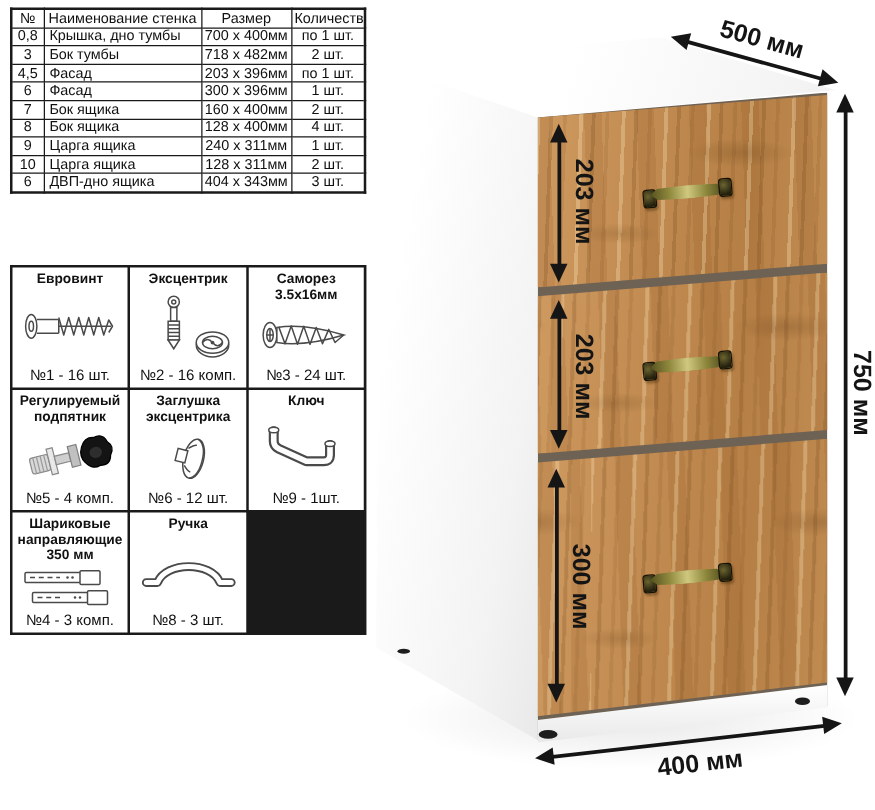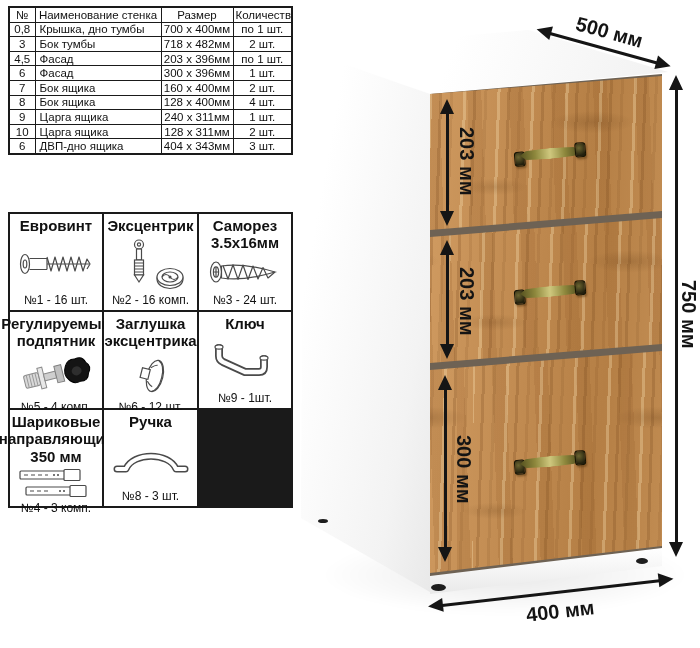--- a/index.html
+++ b/index.html
@@ -13,21 +13,21 @@
                padding:0 2px;text-align:center;overflow:hidden;white-space:nowrap;}
   #parts-table td.name{text-align:left;padding-left:4px;}
   #parts-table th{font-weight:normal;}
 
   
   #hardware-grid{position:absolute;left:8px;top:212px;display:grid;
                  grid-template-columns:92px 93px 92px;grid-auto-rows:96px;
                  border:2px solid #1a1a1a;background:#1a1a1a;grid-gap:2px;}
   .hw-cell{background:#fff;display:flex;flex-direction:column;align-items:center;
            justify-content:space-between;padding:3px 2px 3px;}
-  .hw-title{font-weight:bold;font-size:15px;text-align:center;line-height:1.15;}
+  .hw-title{font-weight:bold;font-size:11px;text-align:center;line-height:1.15;}
   .hw-icon-box{flex:1;display:flex;align-items:center;justify-content:center;}
   .hw-count{font-weight:normal;font-size:12px;white-space:nowrap;}
 
   
   .poly{position:absolute;}
   #floor-shadow{left:320px;top:535px;width:370px;height:80px;
     background:radial-gradient(ellipse at 50% 50%, rgba(0,0,0,0.09), rgba(0,0,0,0) 70%);
     filter:blur(3px);}
   #cab-top{left:305px;top:30px;width:363px;height:64px;
     clip-path:polygon(0px 21px,223px 0px,363px 42px,125px 64px);

